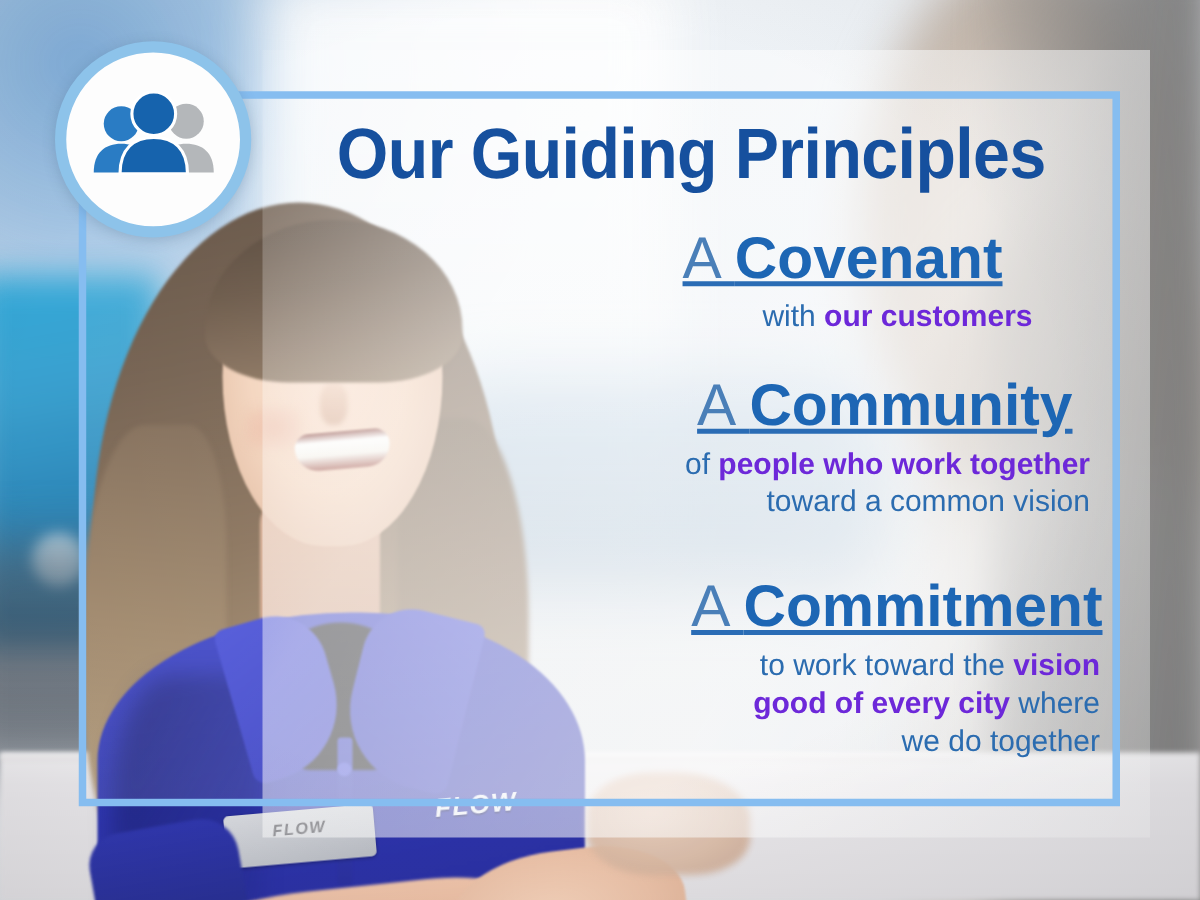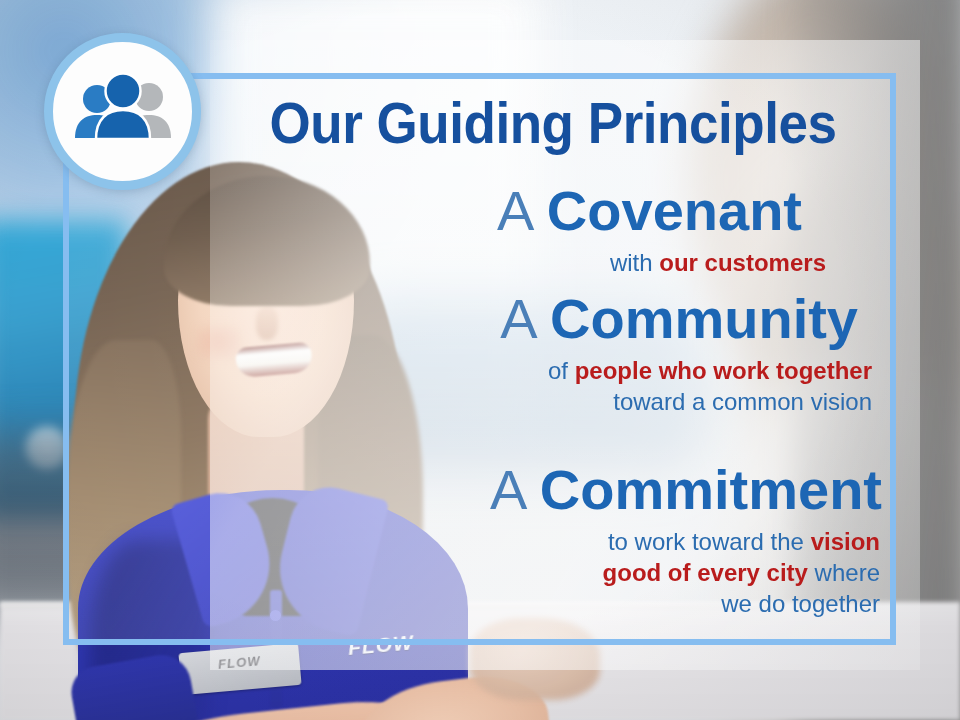--- a/index.html
+++ b/index.html
@@ -247,32 +247,32 @@
   }
   .title{
     position:absolute;left:0;right:6px;top:22px;text-align:center;
     font-size:57px;font-weight:bold;color:#16509e;
     letter-spacing:-.5px;line-height:1;
     transform:scaleX(.93);transform-origin:50% 50%;
     white-space:nowrap;
   }
   .principle{position:absolute;width:100%;text-align:right;padding-right:14px;}
   .p-head{
-    font-size:56px;line-height:1.08;color:#2a6cb5;white-space:nowrap;
+    font-size:47px;line-height:1.08;color:#2a6cb5;white-space:nowrap;text-decoration:underline;
   }
   .p-head .lite{font-weight:300;color:#4a7fb8;}
   .p-head .strong{font-weight:bold;color:#1d66b4;}
   .p-sub{
     font-size:24px;line-height:1.28;color:#2b6cb0;margin-top:7px;
   }
-  .p-sub b{font-weight:bold;color:#b91c1c;}
+  .p-sub b{font-weight:bold;color:#6d28d9;}
 
   
   #principle-0{top:108px;}
-  #principle-1{top:216px;}
+  #principle-1{top:226px;}
   #principle-2{top:387px;}
 
   #principle-0 .p-head{padding-right:80px;}
   #principle-0 .p-sub{padding-right:56px;}
   #principle-1 .p-head{padding-right:24px;}
   #principle-1 .p-sub{padding-right:10px;}
   #principle-2 .p-head{padding-right:0px;}
   #principle-2 .p-sub{padding-right:2px;}
 </style>
 </head>

